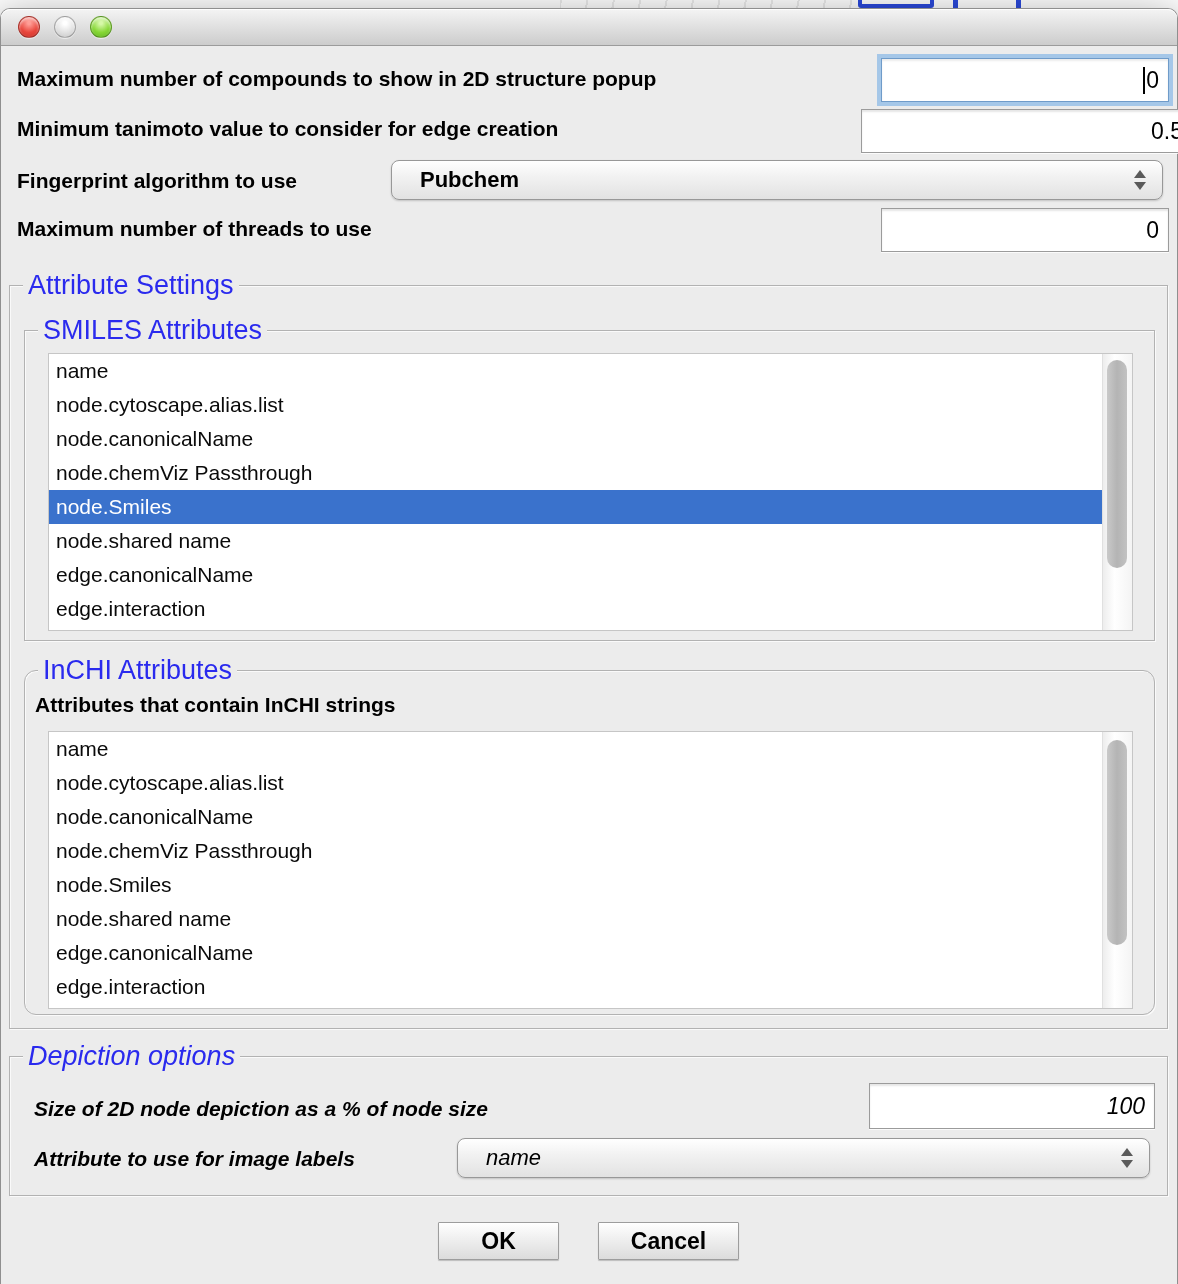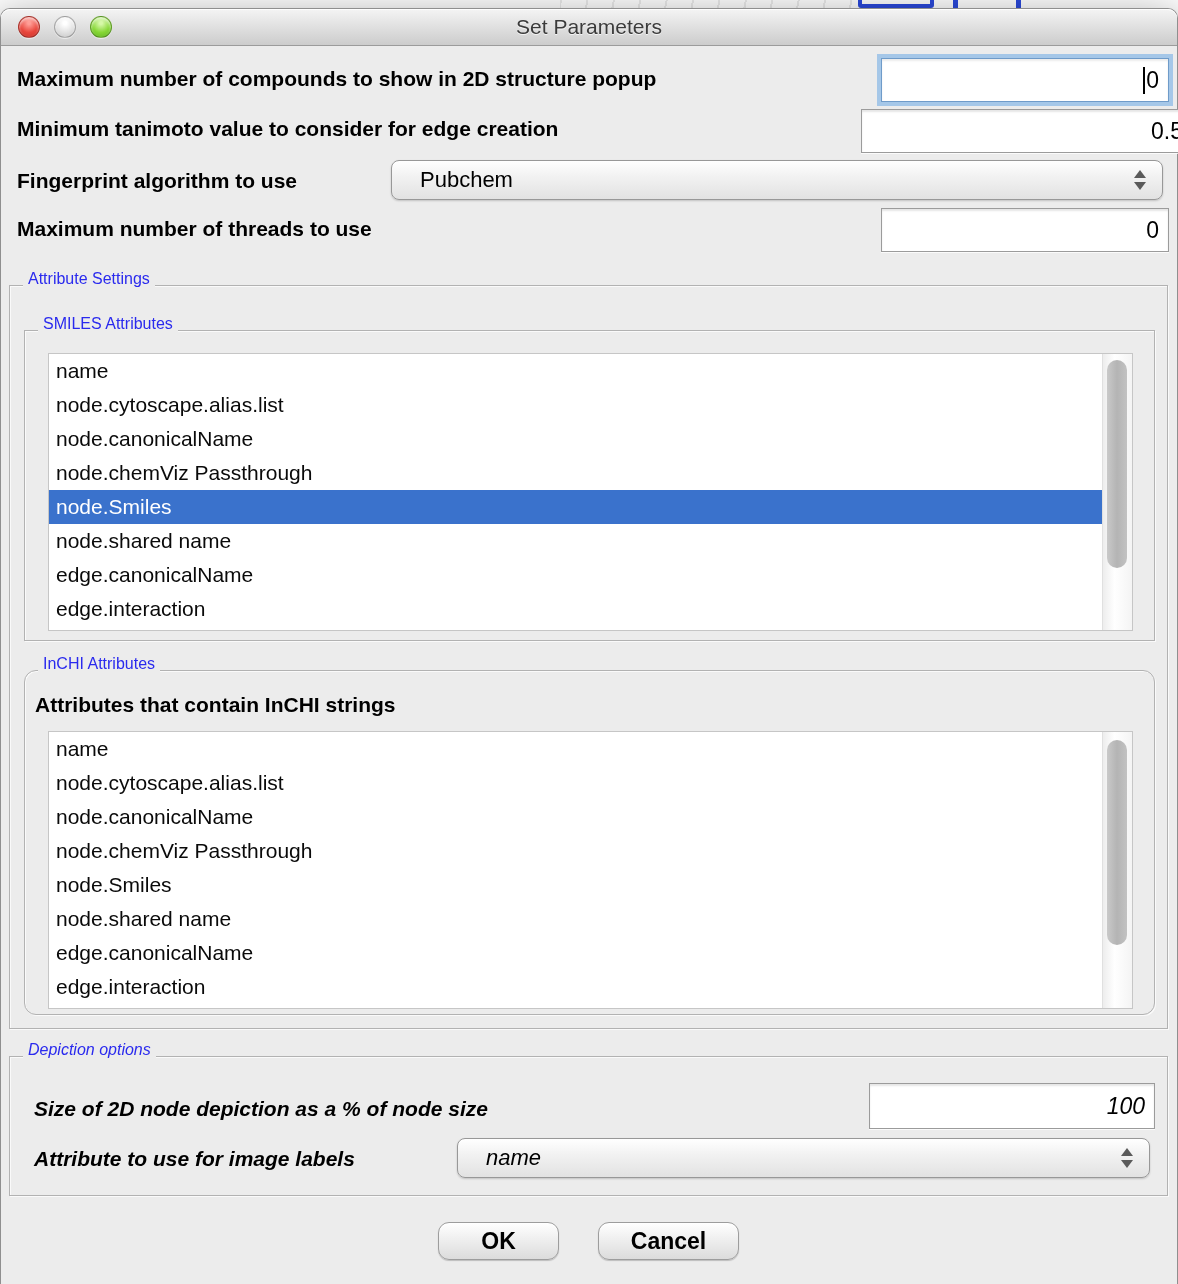--- a/index.html
+++ b/index.html
@@ -24,21 +24,21 @@
     box-shadow:inset 0 1px 0 rgba(255,255,255,.85); }
   .title { position:absolute; left:0; right:0; top:6px; text-align:center;
     font-size:21px; color:#3b3b3b; text-shadow:0 1px 0 rgba(255,255,255,.7); }
   .light { position:absolute; top:7px; width:22px; height:22px; border-radius:50%;
     border:1px solid rgba(0,0,0,.25); box-shadow:inset 0 2px 3px rgba(255,255,255,.7), 0 1px 1px rgba(255,255,255,.6); }
   .light.red   { left:17px; background:radial-gradient(circle at 50% 30%, #ff9d96 8%, #e8463c 55%, #c7342b); }
   .light.gray  { left:53px; background:radial-gradient(circle at 50% 30%, #ffffff 10%, #dedede 60%, #c4c4c4); }
   .light.green { left:89px; background:radial-gradient(circle at 50% 30%, #d6f8a8 8%, #86d735 55%, #5eb122); }
 
   .label { position:absolute; font-weight:bold; font-size:21px; color:#000; white-space:nowrap; }
-  .blue-title { color:#2a2aee; font-size:16px; }
+  .blue-title { color:#2a2aee; font-size:27px; }
 
   .field { position:absolute; background:#fff; border:1px solid #9b9b9b;
     box-shadow:inset 0 2px 2px rgba(0,0,0,.10), 0 1px 0 rgba(255,255,255,.8);
     display:flex; align-items:center; justify-content:flex-end;
     font-size:23px; color:#000; padding-right:9px; }
   .field.focused { border:1px solid #6f9bc9; box-shadow:0 0 0 4px #a5c7e8, inset 0 2px 2px rgba(0,0,0,.08); }
   .caret { width:2px; height:27px; background:#000; margin-right:1px; }
 
   .combo { position:absolute; height:40px; border:1px solid #989898; border-radius:8px;
     background:linear-gradient(#ffffff,#f2f2f2 40%,#e2e2e2);
@@ -55,21 +55,21 @@
 
   .listbox { position:absolute; background:#fff; border:1px solid #c6c6c6; overflow:hidden; }
   .list-item { height:34px; line-height:34px; padding-left:7px; font-size:21px; color:#0a0a0a; white-space:nowrap; }
   .list-item.selected { background:#3a72cc; color:#fff; width:calc(100% - 30px); }
 
   .vscroll { position:absolute; width:30px; background:linear-gradient(to right,#ededed,#ffffff 40%,#f4f4f4);
     border-left:1px solid #e0e0e0; }
   .vthumb { position:absolute; left:4px; width:20px; border-radius:10px;
     background:linear-gradient(to right,#c9c9c9,#b4b4b4 50%,#c2c2c2); }
 
-  .btn { position:absolute; height:38px; border:1px solid #9d9d9d; border-radius:11px;
+  .btn { position:absolute; height:38px; border:1px solid #9d9d9d; border-radius:1px;
     background:linear-gradient(#ffffff,#efefef 45%,#dcdcdc);
     box-shadow:0 1px 1px rgba(0,0,0,.2), inset 0 1px 0 #fff;
     font-size:23px; font-weight:600; color:#000; display:flex; align-items:center; justify-content:center; }
 </style>
 </head>
 <body>
 
 <div class="screen">
 
   <div class="bg-strip">
@@ -78,36 +78,35 @@
     <div class="bg-blue-bar" style="left:953px"></div>
     <div class="bg-blue-bar" style="left:1016px"></div>
   </div>
 
   <div class="dialog">
 
     <div class="titlebar">
       <div class="light red"></div>
       <div class="light gray"></div>
       <div class="light green"></div>
-      <div class="title">Set Parameters</div>
     </div>
 
     <div class="label" style="left:16px; top:58px;">Maximum number of compounds to show in 2D structure popup</div>
     <div class="field focused" style="left:880px; top:49px; width:288px; height:44px;">
       <span class="caret"></span>
         <span>0</span>
     </div>
 
     <div class="label" style="left:16px; top:108px;">Minimum tanimoto value to consider for edge creation</div>
     <div class="field" style="left:860px; top:100px; width:332px; height:44px;">
       <span>0.5</span>
     </div>
 
     <div class="label" style="left:16px; top:160px;">Fingerprint algorithm to use</div>
-    <div class="combo" style="left:390px; top:151px; width:772px;">
+    <div class="combo" style="left:390px; top:151px; width:772px;font-weight:bold;">
       <span>Pubchem</span>
       <span class="arrows">
           <span class="tri-up"></span>
           <span class="tri-down"></span>
         </span>
     </div>
 
     <div class="label" style="left:16px; top:208px;">Maximum number of threads to use</div>
     <div class="field" style="left:880px; top:199px; width:288px; height:44px;">
       <span>0</span>

